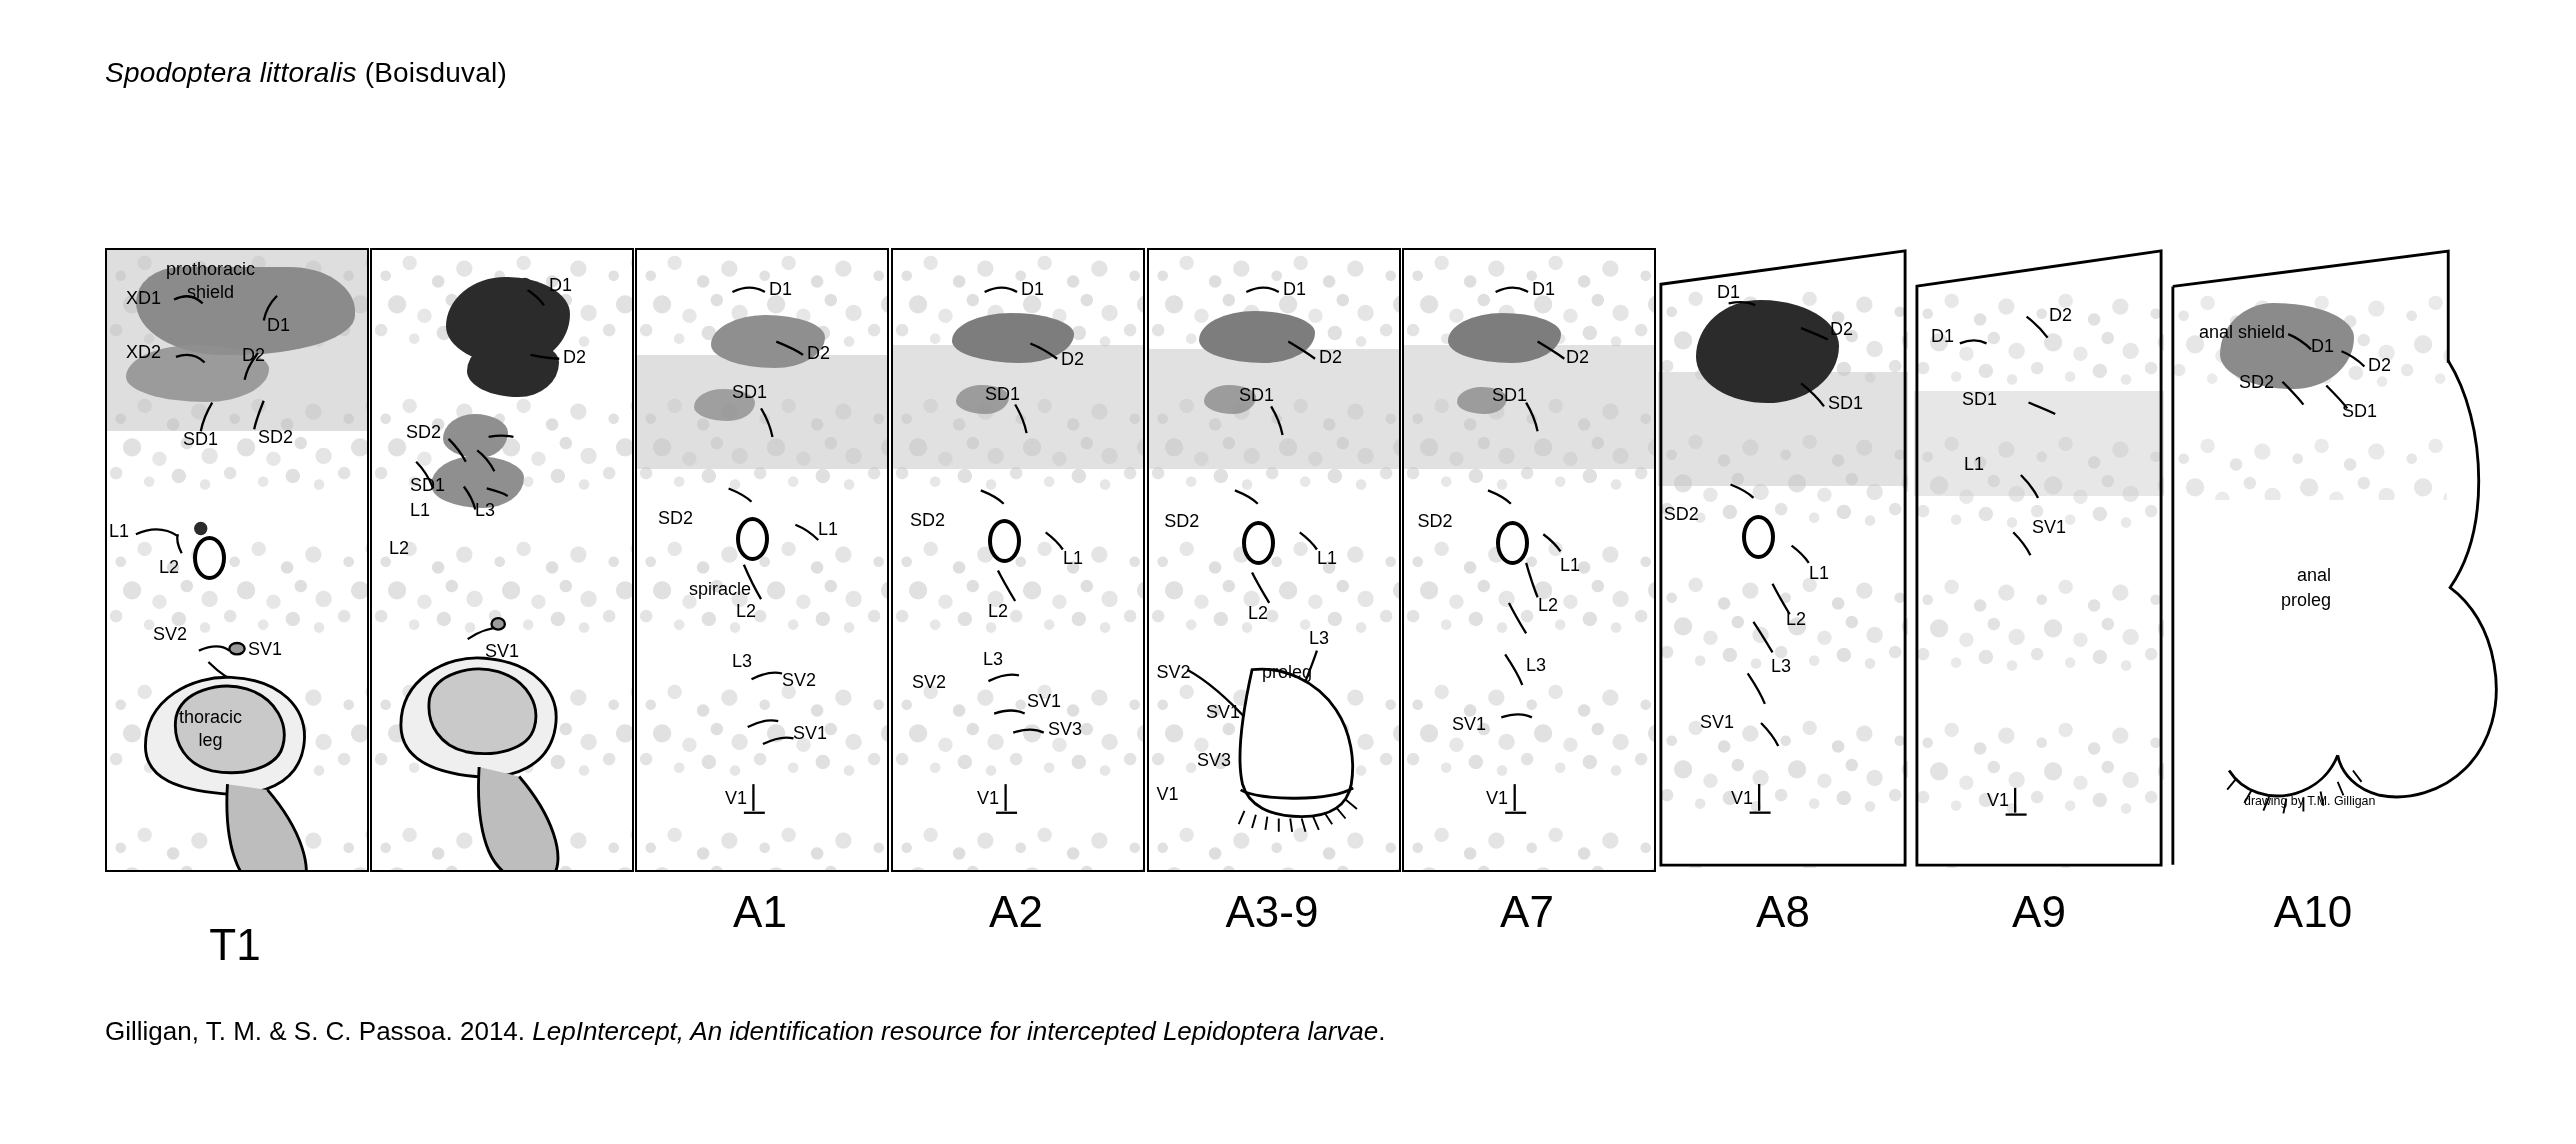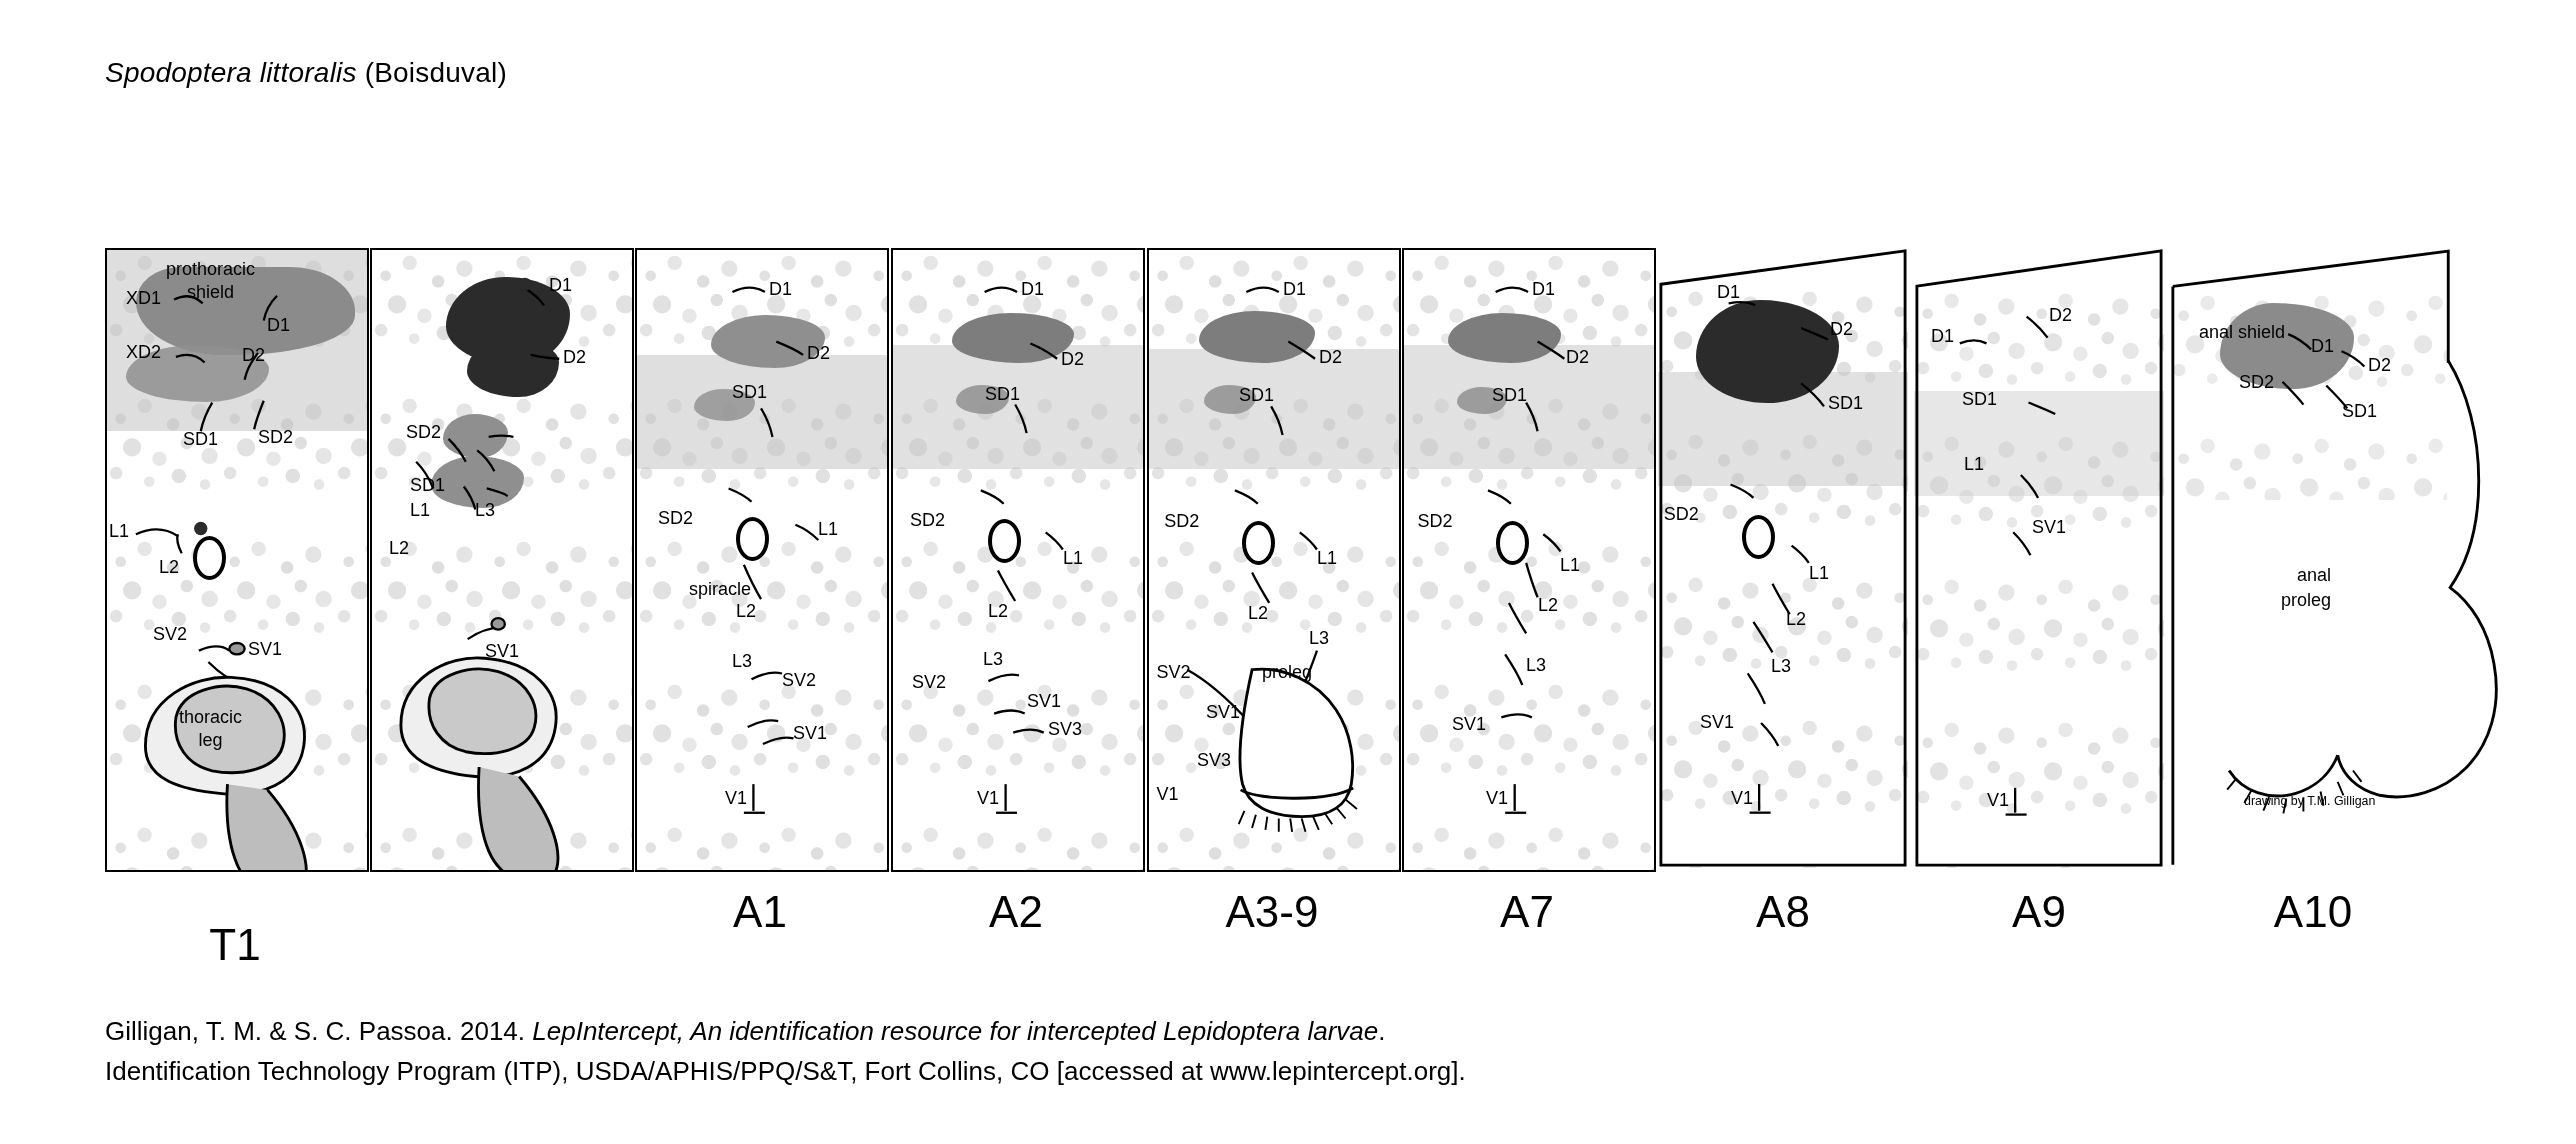--- a/index.html
+++ b/index.html
@@ -380,17 +380,16 @@
       <div class="credit" style="left:74px;top:546px;">drawing by T.M. Gilligan</div>
     </div>
     <div class="seglabel" style="left:2170px;top:668px;width:286px;">A10</div>
 
   </div>
 
   <div class="caption">
     <div>
       <span>Gilligan, T. M. &amp; S. C. Passoa. 2014. </span><span class="it">LepIntercept, An identification resource for intercepted Lepidoptera larvae</span><span>.</span>
     </div>
-    <div>Identification Technology Program (ITP), USDA/APHIS/PPQ/S&amp;T, Fort Collins, CO [accessed at www.lepintercept.org].</div>
   </div>
 
 </div>
 
 
 </body></html>

